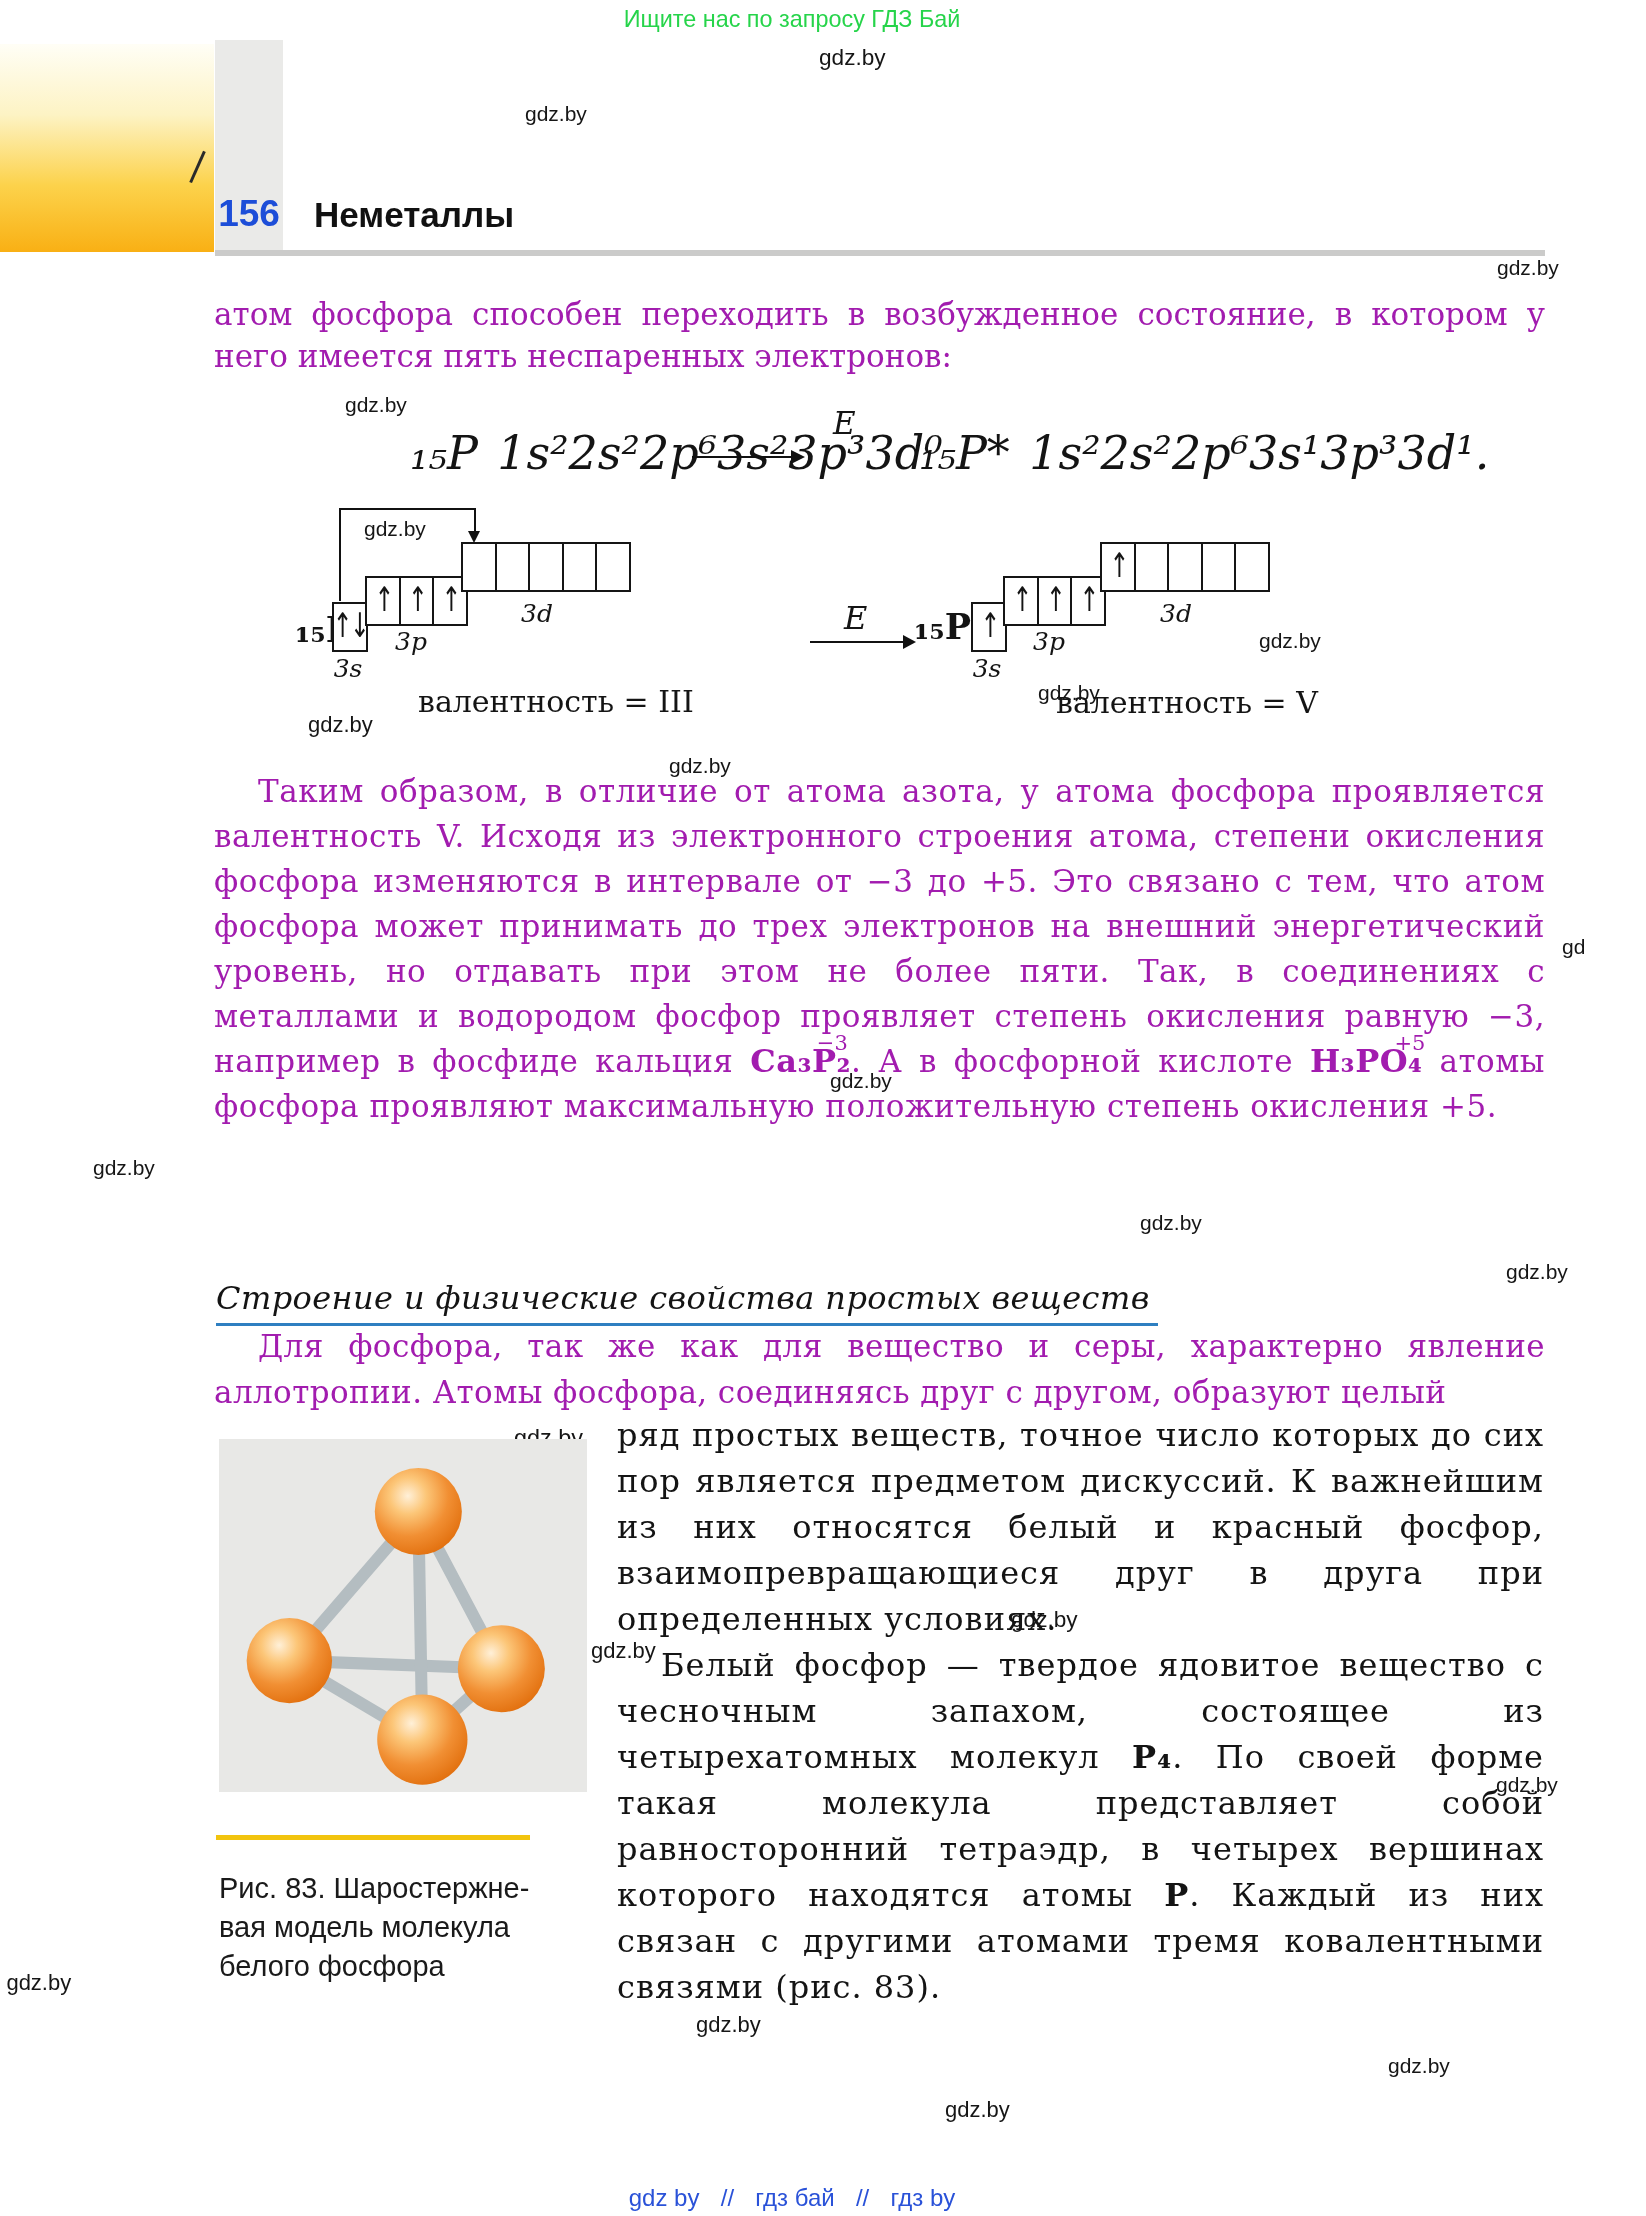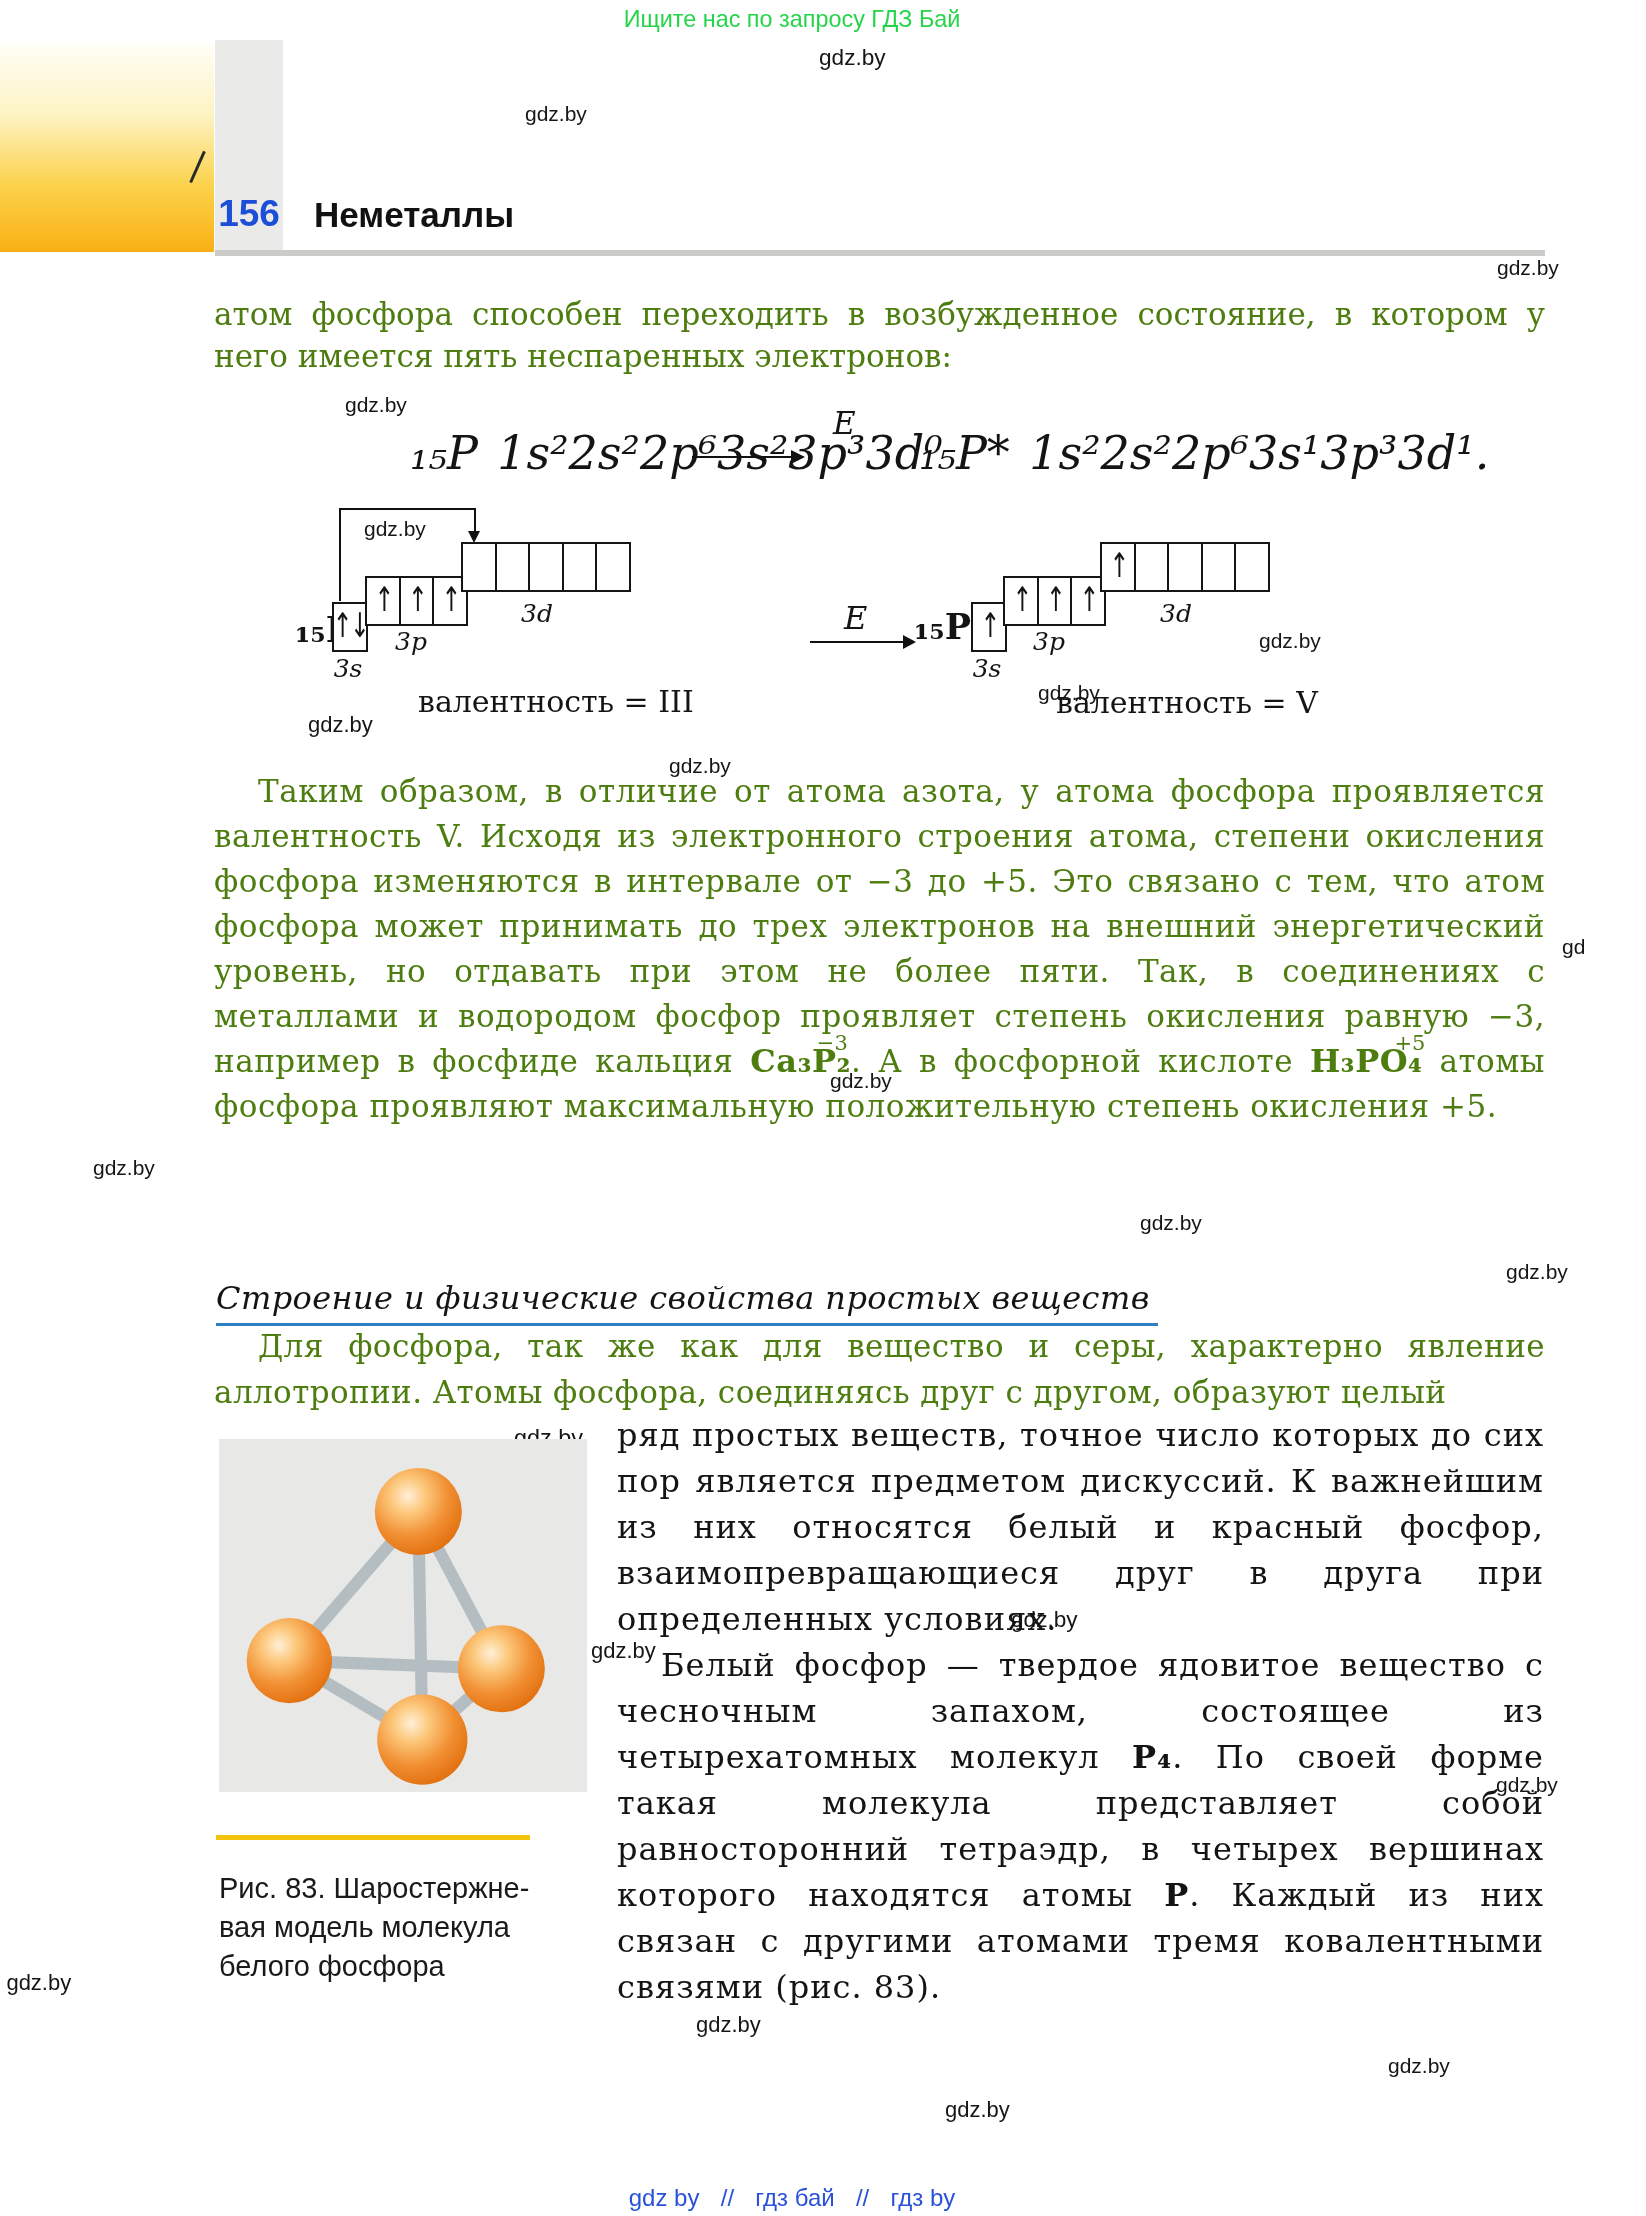--- a/index.html
+++ b/index.html
@@ -12,21 +12,21 @@
   .grad-block{position:absolute;left:0;top:44px;width:214px;height:208px;
       background:linear-gradient(180deg,#fffef6 0%,#fdf3c4 34%,#fcd24b 68%,#f9b014 100%);}
   .swoosh{position:absolute;left:196px;top:150px;width:3.2px;height:34px;background:#2a2a2a;
       transform:rotate(24deg);}
   .gray-block{position:absolute;left:215px;top:40px;width:68px;height:210px;background:#eaeae8;}
   .header-strip{position:absolute;left:215px;top:250px;width:1330px;height:5.6px;background:#cbcbca;}
   .page-num{position:absolute;left:215px;top:193px;width:68px;text-align:center;
       font-family:"Liberation Sans",sans-serif;font-weight:bold;font-size:37px;color:#1d4ed8;}
   .chapter{position:absolute;left:314px;top:195px;font-family:"Liberation Sans",sans-serif;
       font-weight:bold;font-size:35px;color:#111;}
-  .bodytext{position:absolute;left:214px;width:1331px;text-align:justify;color:#4d7c0f;}
+  .bodytext{position:absolute;left:214px;width:1331px;text-align:justify;color:#a21caf;}
   .intro{top:293px;font-size:31px;line-height:42px;}
   .para1{top:769px;font-size:31px;line-height:45px;text-indent:44px;letter-spacing:0.5px;}
   .para2{top:1323px;font-size:31px;line-height:46px;text-indent:44px;letter-spacing:0.4px;}
   
   .equation{position:absolute;left:214px;top:403px;width:1331px;height:93px;}
   .eq{position:absolute;font-size:46px;font-style:italic;white-space:nowrap;word-spacing:4.8px;}
   .eq-left{left:196px;top:22.6px;}
   .eq-right{left:705px;top:22.6px;}
   .eq-e{position:absolute;left:619px;top:1.6px;font-size:31px;font-style:italic;}
   .eq-line{position:absolute;left:478px;top:53px;width:101px;height:2.4px;background:#111;}

